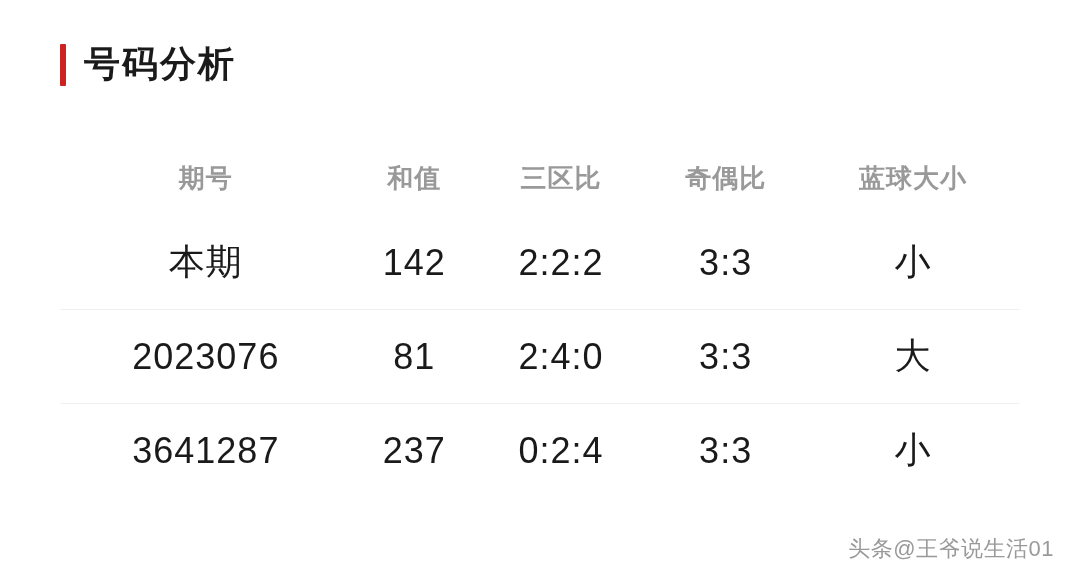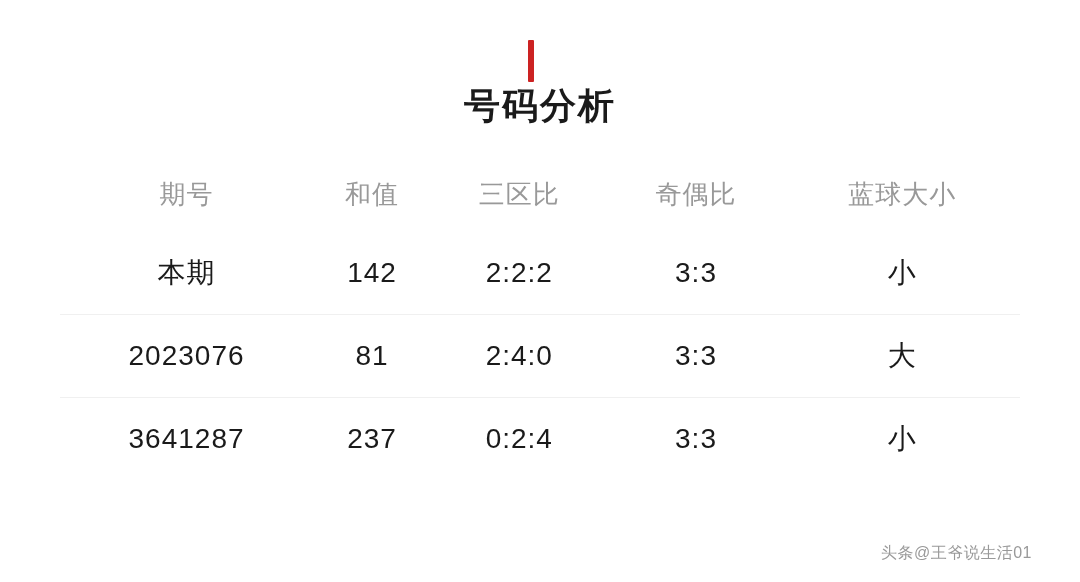--- a/index.html
+++ b/index.html
@@ -19,22 +19,21 @@
 
     .container {
       padding: 40px 60px;
       width: 100%;
       height: 100%;
     }
 
     .section-header {
       display: flex;
       align-items: center;
-      margin-bottom: 34px;
-      flex-direction: column;
+      margin-bottom: 60px;
     }
 
     .red-bar {
       width: 6px;
       height: 42px;
       background: #cc2222;
       margin-right: 18px;
       border-radius: 1px;
     }
 
@@ -46,44 +45,44 @@
     }
 
     .data-table {
       width: 100%;
       border-collapse: collapse;
     }
 
     .data-table thead tr th {
       color: #999999;
       font-size: 26px;
-      font-weight: 400;
+      font-weight: 700;
       padding: 12px 0 20px 0;
       text-align: center;
       letter-spacing: 1px;
     }
 
     .data-table tbody tr td {
       color: #1a1a1a;
-      font-size: 28px;
+      font-size: 36px;
       font-weight: 400;
       padding: 22px 0;
       text-align: center;
       letter-spacing: 1px;
     }
 
     .data-table tbody tr:not(:last-child) td {
       border-bottom: 1px solid #f0f0f0;
     }
 
     .watermark {
       position: absolute;
       bottom: 18px;
-      right: 48px;
-      font-size: 16px;
+      right: 26px;
+      font-size: 22px;
       color: #888888;
       opacity: 0.85;
       letter-spacing: 0.5px;
       margin-left: 23px;
     }
   </style>
 </head>
 <body>
 
 <div class="container">

